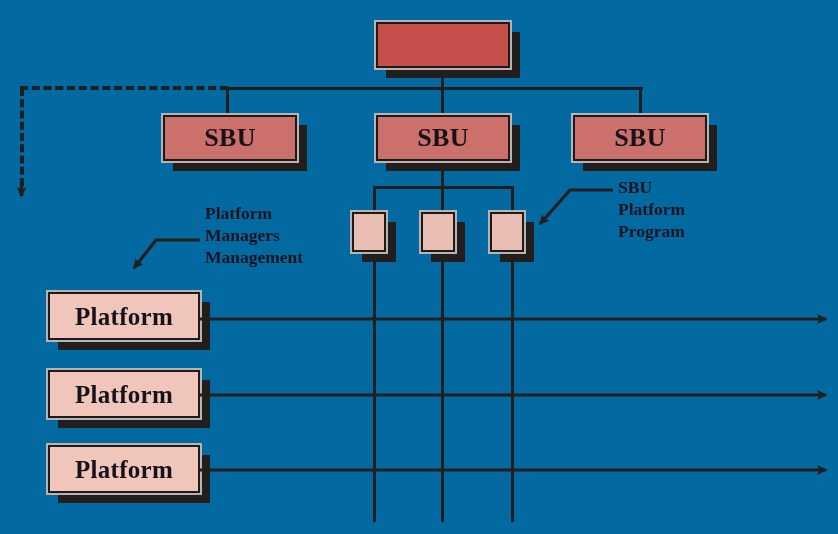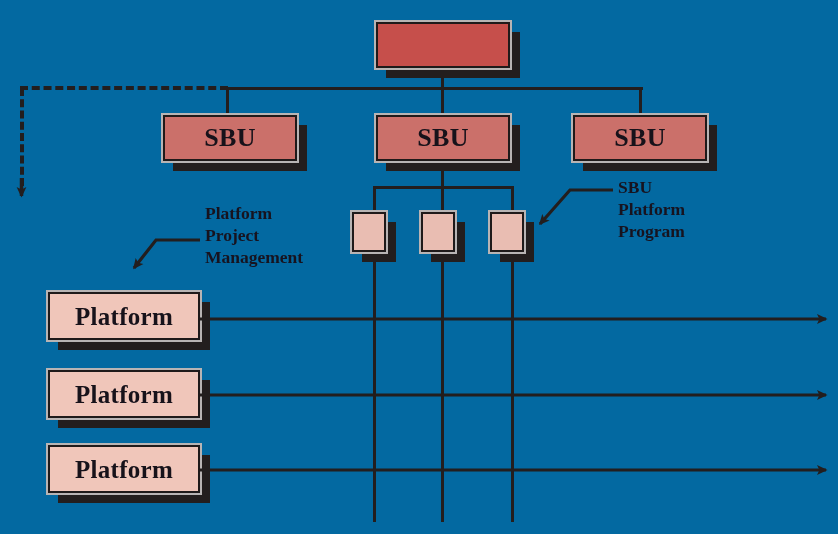--- a/index.html
+++ b/index.html
@@ -231,21 +231,21 @@
   </div>
   <div class="nodebox platform-box" style="left:48px; top:370px; background:#f0c6ba;">
     <span class="box-label">Platform</span>
   </div>
   <div class="nodebox platform-box" style="left:48px; top:445px; background:#f0c6ba;">
     <span class="box-label">Platform</span>
   </div>
 
   <div class="annotation" style="left:205px; top:203px;">
     <div>Platform</div>
-    <div>Project</div>
+    <div>Managers</div>
     <div>Management</div>
   </div>
 
   <div class="annotation" style="left:618px; top:177px;">
     <div>SBU</div>
     <div>Platform</div>
     <div>Program</div>
   </div>
 
 </div>

